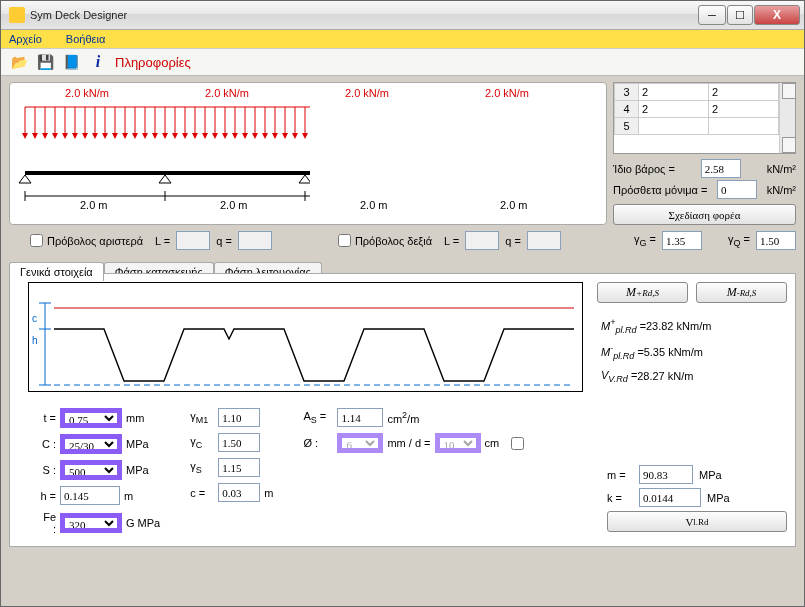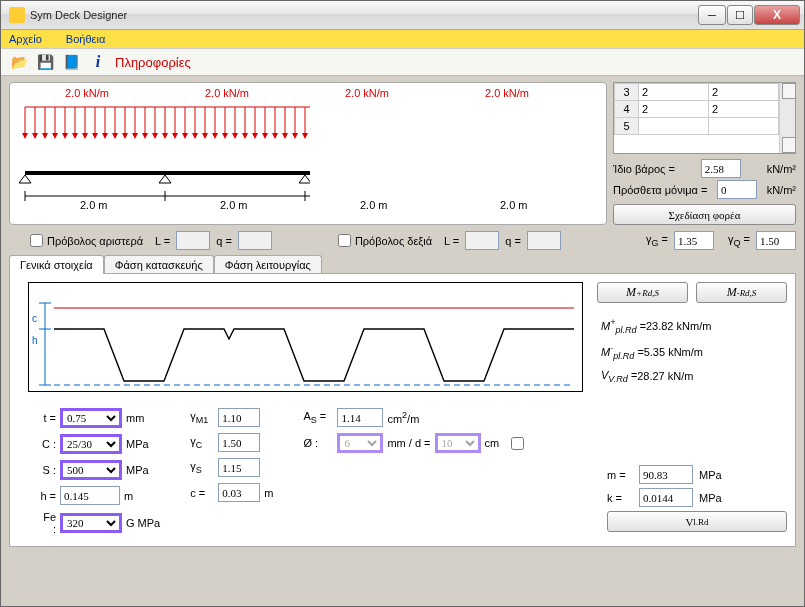--- a/index.html
+++ b/index.html
@@ -31,28 +31,28 @@
 .mini-table .sbar:before{top:0}
 .mini-table .sbar:after{bottom:0}
 .field{display:inline-flex;align-items:center;gap:4px}
 input[type=text]{border:1px solid #8a9fb9;background:#fff;height:19px;padding:0 3px;font:11px Tahoma}
 input[disabled]{background:#f0f0f0;color:#888}
 .btn{height:21px;background:linear-gradient(#fdfdfd,#e3e3e3);border:1px solid #8a8a8a;border-radius:3px;padding:0 8px;font:11px Tahoma;text-align:center;display:inline-flex;align-items:center;justify-content:center}
 .wbtn{width:100%}
 .loadrow{display:flex;justify-content:space-between;align-items:center;font-size:11px;padding:1px 0}
 .cantilever-row{display:flex;align-items:center;gap:6px;margin:6px 0 4px}
 .tabs{display:flex;margin-top:4px}
-.tab{border:1px solid #aaa;border-bottom:none;border-radius:3px 3px 0 0;padding:3px 10px;background:#f4f4f4;margin-right:0px;font-size:11px;position:relative;top:1px}
+.tab{border:1px solid #aaa;border-bottom:none;border-radius:3px 3px 0 0;padding:3px 10px;background:#f4f4f4;margin-right:0px;font-size:11px;position:relative;top:8px}
 .tab.active{background:#fff;z-index:2}
 .tabpanel{border:1px solid #aaa;background:#fff;padding:8px;height:274px;position:relative}
 .profile{border:1px solid #000;height:110px;width:555px;margin-left:10px;position:relative;background:#fff}
 .props{display:flex;gap:30px;margin-top:16px;margin-left:20px}
 .propcol{display:flex;flex-direction:column;gap:6px}
 .propcol .field label{display:inline-block;width:18px;text-align:right}
-select{height:20px;border:3px solid #8b5cf6;font:11px Tahoma;background:#fff}
+select{height:20px;border:5px solid #8b5cf6;font:11px Tahoma;background:#fff}
 .right-bottom{position:absolute;right:8px;top:8px;width:190px}
 .rb-btns{display:flex;gap:8px;margin-bottom:10px}
 .rb-btns .btn{flex:1;font-style:italic;font-size:12px}
 .rb-rows .rw{display:flex;padding:4px 4px;font-size:11px;align-items:center}
 .rb-rows .lab{font-style:italic}
 .sub{font-size:9px;vertical-align:sub}
 .sup{font-size:9px;vertical-align:super}
 .right-bottom2{position:absolute;right:8px;bottom:14px;width:180px}
 .right-bottom2 .rw{display:flex;align-items:center;gap:6px;margin-bottom:4px}
 .svgarea{position:absolute;inset:0}
@@ -292,21 +292,21 @@
       <span>Πρόβολος δεξιά</span>
     </div>
     <span style="margin-left:6px">L =</span>
     <input type="text" disabled="" style="width: 34px;">
     <span>q =</span>
     <input type="text" disabled="" style="width: 34px;">
 
     <div style="margin-left:auto;display:flex;align-items:center;gap:6px">
       <span>γ<span class="sub">G</span> =</span>
       <input type="text" style="width: 40px;" value="1.35">
-      <span style="margin-left:8px">γ<span class="sub">Q</span> =</span>
+      <span style="margin-left:20px">γ<span class="sub">Q</span> =</span>
       <input type="text" style="width: 40px;" value="1.50">
     </div>
   </div>
 
   <div class="tabs">
     <div class="tab active">Γενικά στοιχεία</div>
     <div class="tab">Φάση κατασκευής</div>
     <div class="tab">Φάση λειτουργίας</div>
   </div>
 
@@ -419,19 +419,19 @@
     </div>
 
     <div class="right-bottom2">
       <div class="rw">
           <span style="width:26px">m =</span>
         <input type="text" style="width: 54px;" value="90.83">
         <span>MPa</span>
         </div>
       <div class="rw">
           <span style="width:26px">k =</span>
-        <input type="text" style="width: 54px;" value="0.0144">
+        <input type="text" style="width: 62px;" value="0.0144">
         <span>MPa</span>
         </div>
       <button class="btn wbtn">V<span class="sub"> l.Rd</span></button>
     </div>
   </div>
 </div>
 
 </body></html>

